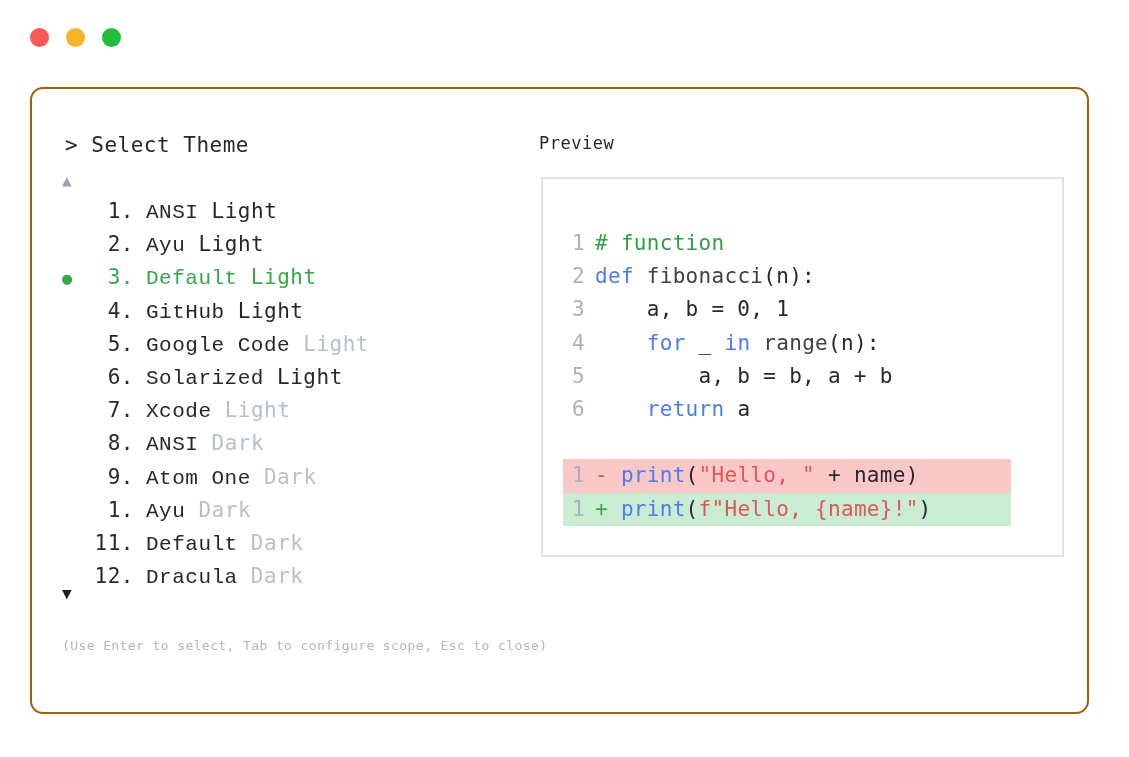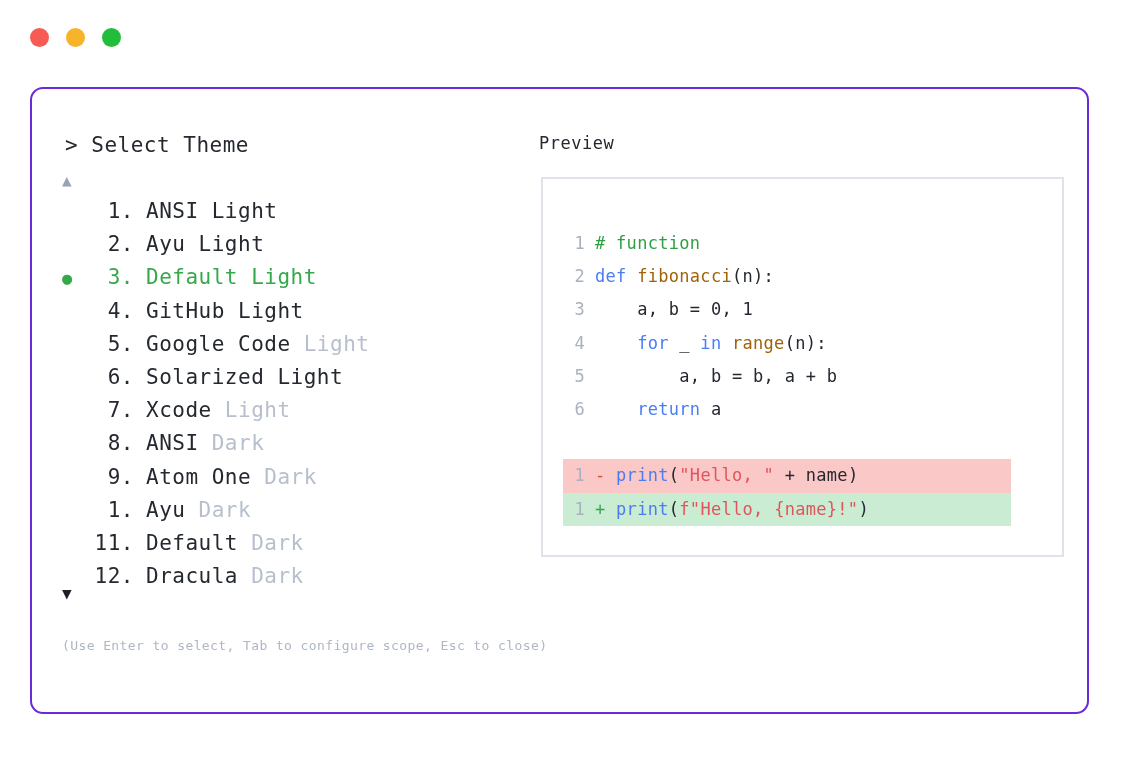--- a/index.html
+++ b/index.html
@@ -32,21 +32,21 @@
   .dot-min    { background: #f7b32a; }
   .dot-max    { background: #23bd3c; }
 
   
   .card {
     position: absolute;
     left: 30px;
     top: 87px;
     width: 1059px;
     height: 627px;
-    border: 2px solid #6d28d9;
+    border: 2px solid #a16207;
     border-radius: 13px;
     background: #ffffff;
     box-sizing: border-box;
   }
 
   
   .prompt {
     position: absolute;
     left: 33px;
     top: 44px;
@@ -86,21 +86,21 @@
     color: #35a84a;
     line-height: 1;
   }
   .bullet.empty { color: transparent; }
   .idx {
     width: 46px;
     flex: 0 0 46px;
     text-align: right;
     color: #24282f;
   }
-  .theme-name  { color: #24282f; padding-left: 12px; }
+  .theme-name  { color: #24282f; padding-left: 12px; font-family: Liberation Mono, monospace; }
   .theme-variant { color: #24282f; }
   .theme-variant.muted { color: #b7bfcd; }
   .theme-row.selected .idx,
   .theme-row.selected .idx-dot,
   .theme-row.selected .theme-name,
   .theme-row.selected .theme-variant { color: #35a84a; }
 
   .footer-hint {
     position: absolute;
     left: 30px;
@@ -128,21 +128,21 @@
     height: 380px;
     border: 2px solid #dfe2e8;
     background: #ffffff;
     box-sizing: border-box;
   }
   .code {
     position: absolute;
     left: 20px;
     top: 48px;
     right: 0;
-    font-size: 17px;
+    font-size: 21px;
     line-height: 33.2px;
     letter-spacing: 0.3px;
   }
   .code-line {
     white-space: pre;
     display: block;
   }
   .lineno {
     color: #a9b1c0;
     display: inline-block;
@@ -154,21 +154,21 @@
 
   .diff-line { white-space: pre; display: block; width: 448px; }
   .diff-line.del { background: #fbc8c8; }
   .diff-line.add { background: #c9ecd2; }
   .sign-del { color: #d6504a; }
   .sign-add { color: #35a84a; }
 
   
   .t-comment  { color: #2f9e44; }
   .t-keyword  { color: #4a7cf3; }
-  .t-func     { color: #a16207; margin-top: 12px; }
+  .t-func     { color: #404040; margin-top: 12px; }
   .t-string   { color: #e0555c; }
   .t-plain    { color: #24282f; }
   .t-punct    { color: #24282f; }
 </style>
 </head>
 <body>
 
 <div class="titlebar">
   <div class="dot dot-close"></div>
   <div class="dot dot-min"></div>

